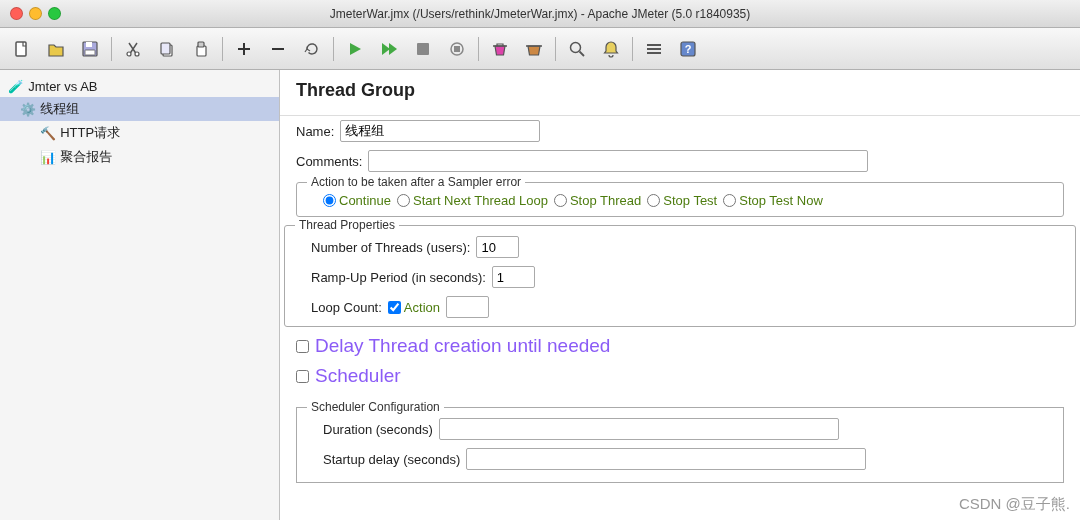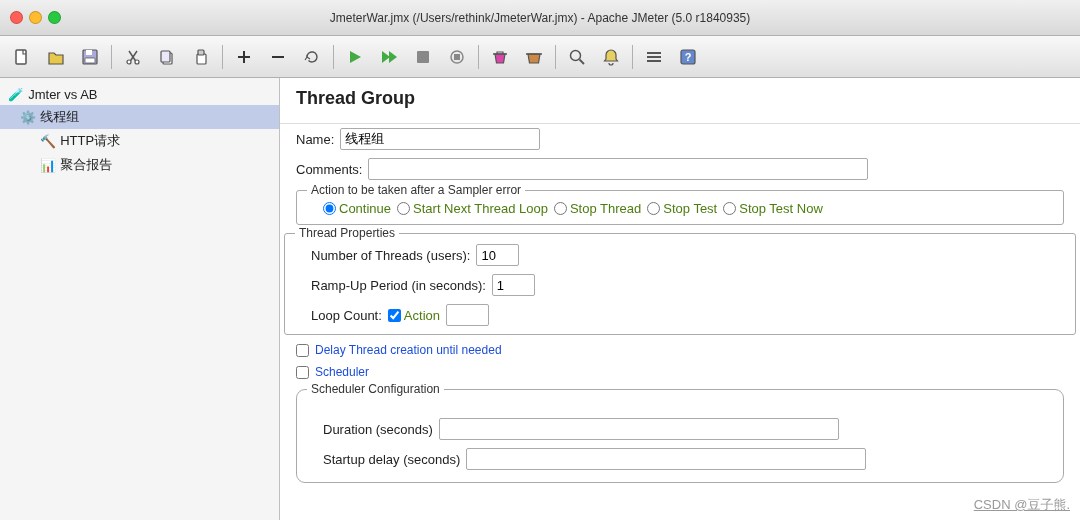--- a/index.html
+++ b/index.html
@@ -8,21 +8,21 @@
       font-size: 13px;
       background: #e8e8e8;
       width: 1080px;
       height: 520px;
       overflow: hidden;
     }
 
     
     .title-bar {
       background: linear-gradient(to bottom, #f0f0f0, #d8d8d8);
-      height: 36px;
+      height: 28px;
       display: flex;
       align-items: center;
       justify-content: center;
       position: relative;
       border-bottom: 1px solid #b0b0b0;
     }
     .title-bar-buttons {
       position: absolute;
       left: 10px;
       display: flex;
@@ -199,41 +199,40 @@
     .checkbox-row {
       display: flex;
       align-items: center;
       padding: 4px 16px;
       gap: 6px;
     }
     .checkbox-row input[type="checkbox"] {
       cursor: pointer;
     }
     .checkbox-label {
-      font-size: 12px;
-      color: #1d4ed8;
+      font-size: 19px;
+      color: #8b5cf6;
     }
 
     
     .sched-section {
-      margin: 6px 16px;
+      margin: 16px 16px;
       border: 1px solid #aaa;
-      border-radius: 9px;
-      padding: 24px 10px 8px;
+      border-radius: 0;
+      padding: 6px 10px 8px;
       position: relative;
     }
 
     
     .footer {
       position: fixed;
       bottom: 6px;
       right: 10px;
-      font-size: 13px;
+      font-size: 15px;
       color: #999;
-      text-decoration: underline;
     }
 
     
     .loop-row {
       display: flex;
       align-items: center;
       padding: 4px 16px;
     }
   </style>
 </head>

